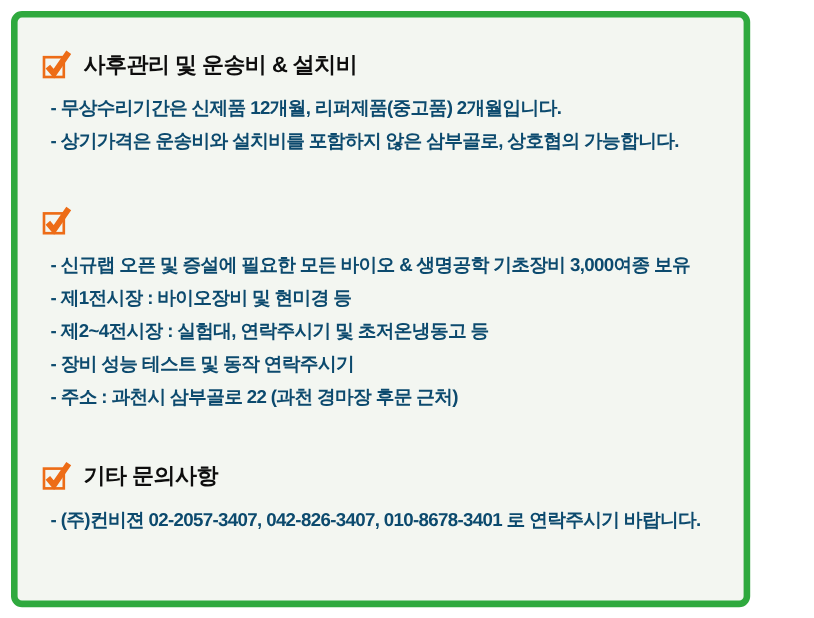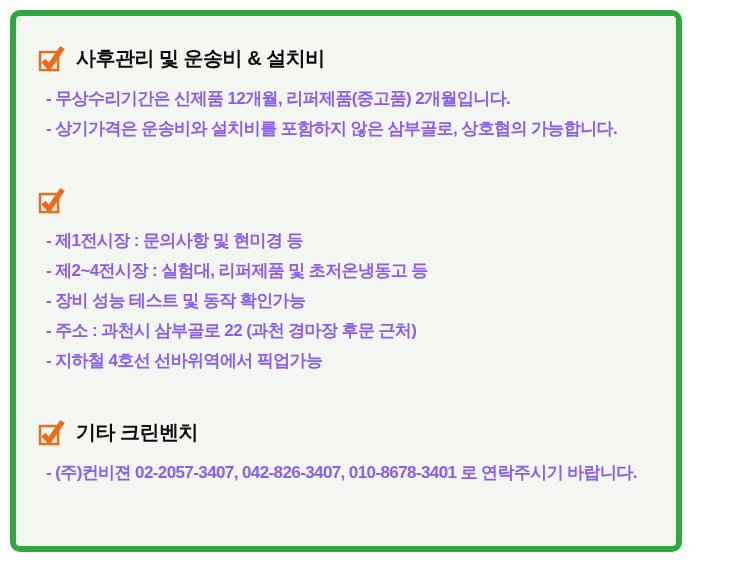--- a/index.html
+++ b/index.html
@@ -49,21 +49,21 @@
   .checkbox-icon {
     flex: 0 0 auto;
     display: block;
   }
   .item-list {
     margin-left: 8px;
   }
   .item {
     font-size: 17px;
     font-weight: 700;
-    color: #8b5cf6;
+    color: #0c4a6e;
     line-height: 30px;
     letter-spacing: -0.6px;
     white-space: nowrap;
   }
 </style>
 </head>
 <body>
 
 <div class="stage">
   <div class="panel">
@@ -83,35 +83,35 @@
     </div>
 
     <div class="section">
       <div class="section-header">
         <svg class="checkbox-icon" width="27" height="27" viewBox="0 0 27 27">
           <rect x="2" y="7" width="18" height="18" fill="none" stroke="#ed6c17" stroke-width="2.4"></rect>
           <path d="M5.5 15.5 L11 22 L24.5 2.5" fill="none" stroke="#ed6c17" stroke-width="5.4"></path>
         </svg>
       </div>
       <div class="item-list">
-        <div class="item">- 제1전시장 : 문의사항 및 현미경 등</div>
-        <div class="item">- 제2~4전시장 : 실험대, 리퍼제품 및 초저온냉동고 등</div>
-        <div class="item">- 장비 성능 테스트 및 동작 확인가능</div>
+        <div class="item">- 신규랩 오픈 및 증설에 필요한 모든 바이오 &amp; 생명공학 기초장비 3,000여종 보유</div>
+        <div class="item">- 제1전시장 : 바이오장비 및 현미경 등</div>
+        <div class="item">- 제2~4전시장 : 실험대, 연락주시기 및 초저온냉동고 등</div>
+        <div class="item">- 장비 성능 테스트 및 동작 연락주시기</div>
         <div class="item">- 주소 : 과천시 삼부골로 22 (과천 경마장 후문 근처)</div>
-        <div class="item">- 지하철 4호선 선바위역에서 픽업가능</div>
       </div>
     </div>
 
     <div class="section">
       <div class="section-header">
         <svg class="checkbox-icon" width="27" height="27" viewBox="0 0 27 27">
           <rect x="2" y="7" width="18" height="18" fill="none" stroke="#ed6c17" stroke-width="2.4"></rect>
           <path d="M5.5 15.5 L11 22 L24.5 2.5" fill="none" stroke="#ed6c17" stroke-width="5.4"></path>
         </svg>
-        <span class="section-title">기타 크린벤치</span>
+        <span class="section-title">기타 문의사항</span>
       </div>
       <div class="item-list">
         <div class="item">- (주)컨비젼 02-2057-3407, 042-826-3407, 010-8678-3401 로 연락주시기 바랍니다.</div>
       </div>
     </div>
 
   </div>
 </div>
 
 </body></html>

